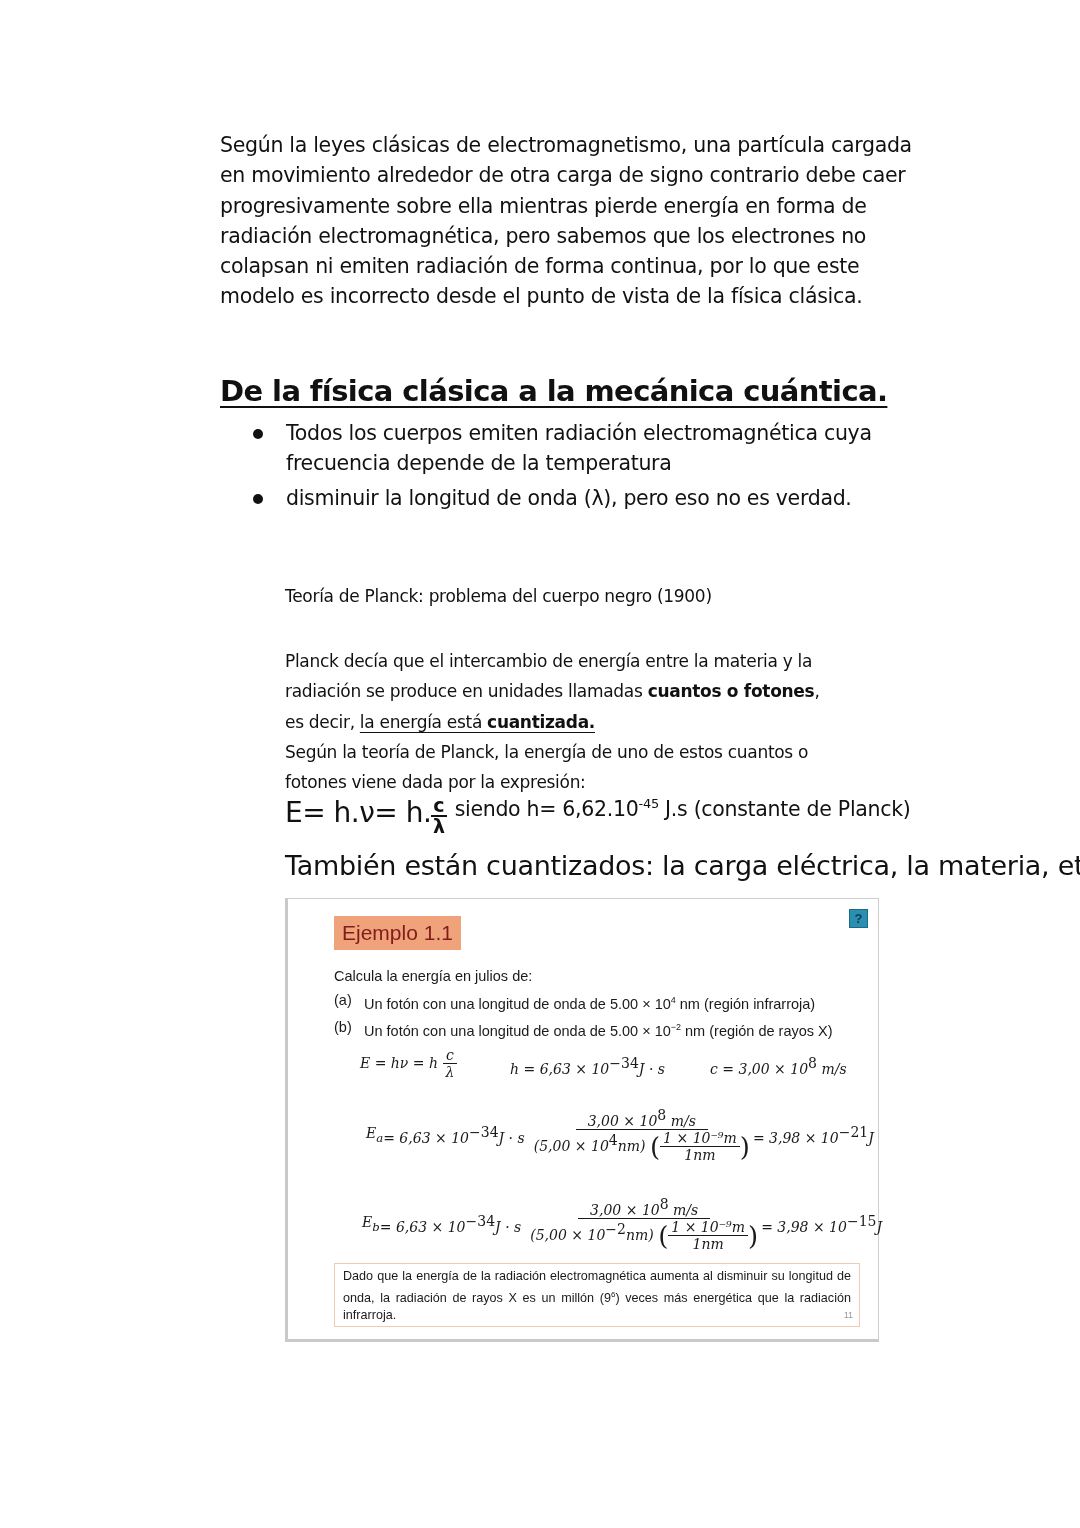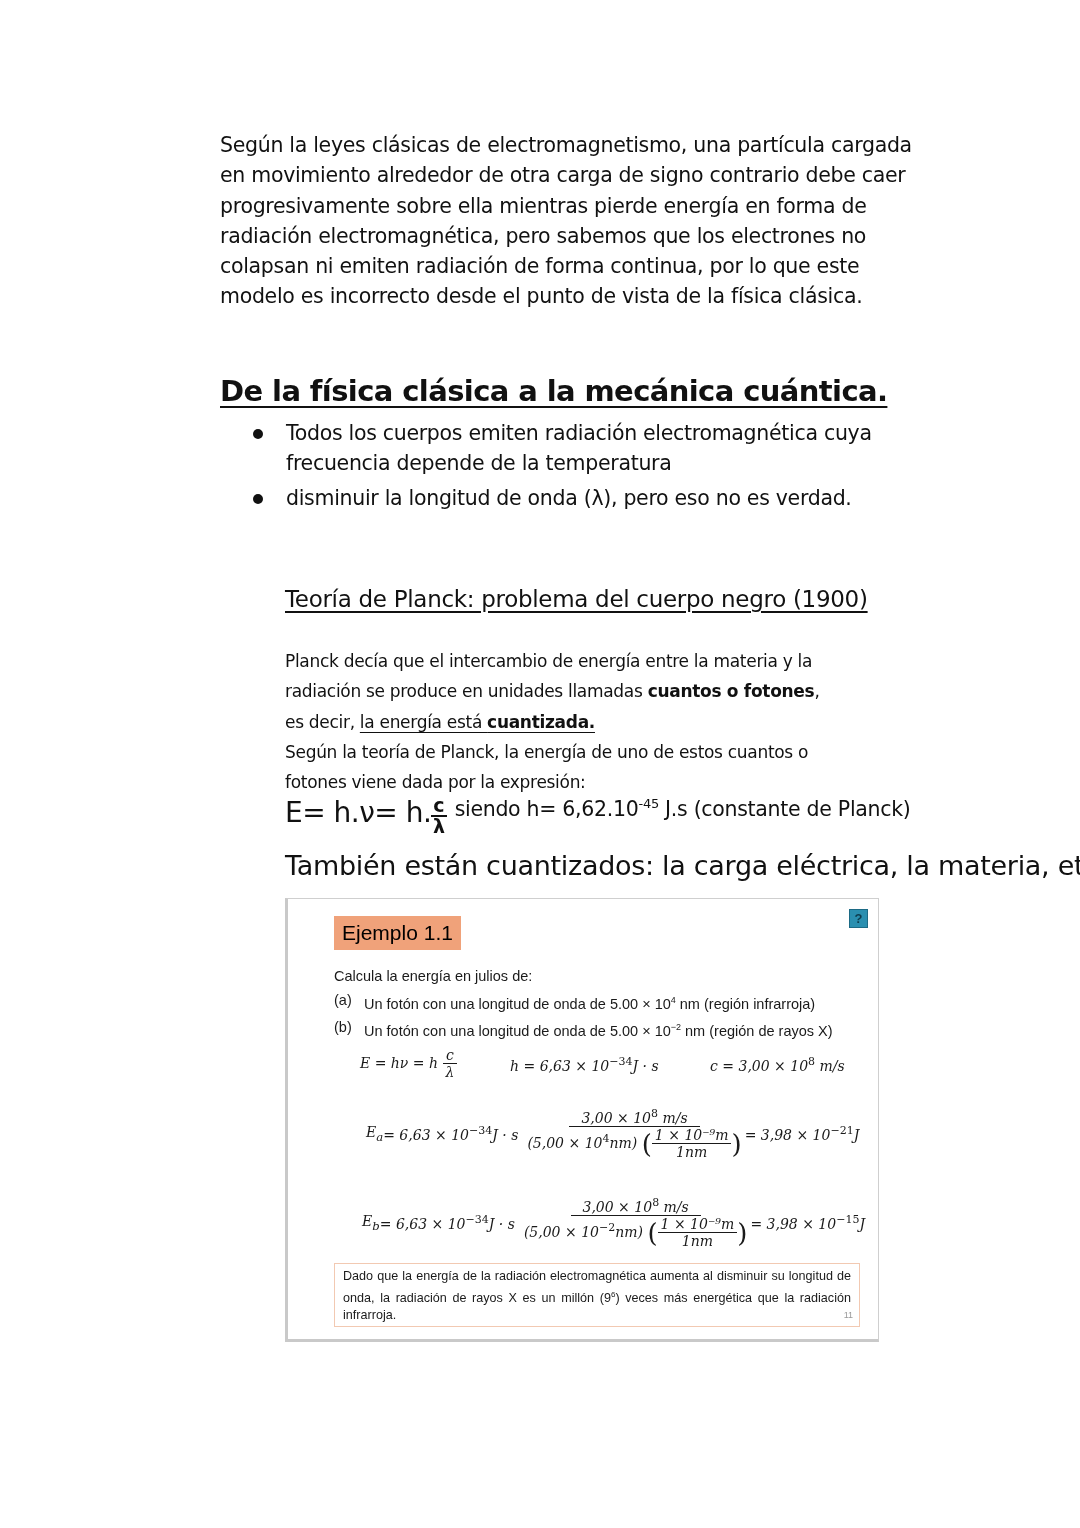--- a/index.html
+++ b/index.html
@@ -14,55 +14,55 @@
 
   .heading { position: absolute; left: 220px; top: 374px; font-size: 29px; font-weight: bold;
              text-decoration: underline; text-underline-offset: 5px; letter-spacing: -0.6px; white-space: nowrap; }
 
   .bullets { position: absolute; left: 250px; top: 418px; width: 680px;
              font-size: 20.5px; line-height: 30.3px; letter-spacing: -0.3px; margin: 0; padding: 0; list-style: none; }
   .bullets li { position: relative; padding-left: 36px; margin-bottom: 4px; }
   .bullets .dot { position: absolute; left: 3px; top: 11px; width: 10px; height: 10px; border-radius: 50%; background: #111; }
   .bullets .line { display: block; white-space: nowrap; }
 
-  .subhead { position: absolute; left: 285px; top: 586px; font-size: 23px; letter-spacing: -0.3px;
-             text-decoration: underline; text-underline-offset: 4px; white-space: nowrap; }
+  .subhead { position: absolute; left: 285px; top: 586px; font-size: 17px; letter-spacing: -0.3px;
+             text-underline-offset: 4px; white-space: nowrap; }
 
   .planck { position: absolute; left: 285px; top: 646px; width: 660px;
             font-size: 17px; line-height: 30.3px; letter-spacing: -0.3px; }
   .planck .line { display: block; white-space: nowrap; }
 
   .formula { position: absolute; left: 285px; top: 796px; white-space: nowrap; display: flex; }
   .formula .big { font-size: 28px; letter-spacing: -0.5px; }
   .formula .frac { display: inline-flex; flex-direction: column; align-items: center; margin: 0 4px 0 0;
                    font-weight: bold; font-size: 19px; line-height: 19px; }
   .formula .frac .num { border-bottom: 2px solid #111; padding: 0 2px; }
   .formula .rest { font-size: 20.5px; letter-spacing: -0.3px; margin-left: 4px; }
   .formula sup { font-size: 13px; vertical-align: 8px; }
 
   .also { position: absolute; left: 285px; top: 850px; font-size: 27px; letter-spacing: -0.3px; white-space: nowrap; }
 
   
   .example { position: absolute; left: 285px; top: 898px; width: 590px; height: 440px;
              background: #fff; border: 1px solid #cfcfcf; border-left: 3px solid #c9c9c9; border-bottom: 3px solid #c9c9c9;
              font-family: "Liberation Sans", sans-serif; color: #1a1a1a; }
-  .ex-badge { position: absolute; left: 46px; top: 17px; height: 34px; padding: 0 8px; background: #f0a27a; color: #000000;
+  .ex-badge { position: absolute; left: 46px; top: 17px; height: 34px; padding: 0 8px; background: #f0a27a; color: #7f1d1d;
               font-size: 21px; line-height: 34px; }
   .help { position: absolute; right: 10px; top: 10px; width: 17px; height: 17px; background: #2a8fb0;
           border: 1px solid #1c6a85; color: #0d3c4d; font-size: 13px; line-height: 17px; text-align: center; font-weight: bold; }
   .ex-text { position: absolute; left: 46px; top: 66px; font-size: 14.5px; line-height: 23.5px; white-space: nowrap; }
   .ex-text .item { display: flex; }
   .ex-text .lbl { width: 30px; }
   .ex-text sup { font-size: 9px; vertical-align: 6px; }
 
   .math { font-family: "DejaVu Serif", serif; font-style: italic; font-size: 14px; color: #1a1a1a; position: absolute; white-space: nowrap; }
   .m-frac { display: inline-flex; flex-direction: column; align-items: center; vertical-align: middle; }
   .m-frac .n { border-bottom: 1px solid #1a1a1a; padding: 0 3px; }
   .m-frac .d { padding: 0 3px; }
-  .math sup { font-size: 11px; vertical-align: 6px; font-style: normal; }
+  .math sup { font-size: 14px; vertical-align: 6px; font-style: normal; }
   .paren { font-size: 26px; font-style: normal; vertical-align: middle; }
 
   .note { position: absolute; left: 46px; top: 364px; width: 508px; height: 54px; border: 1px solid #f2c9b2;
           padding: 4px 8px; font-size: 12.6px; line-height: 17.5px; text-align: justify; color: #1a1a1a; }
   .note sup { font-size: 8px; vertical-align: 5px; }
   .pagenum { position: absolute; right: 6px; bottom: 2px; font-size: 9px; color: #999; }
 </style>
 </head>
 <body>
 

